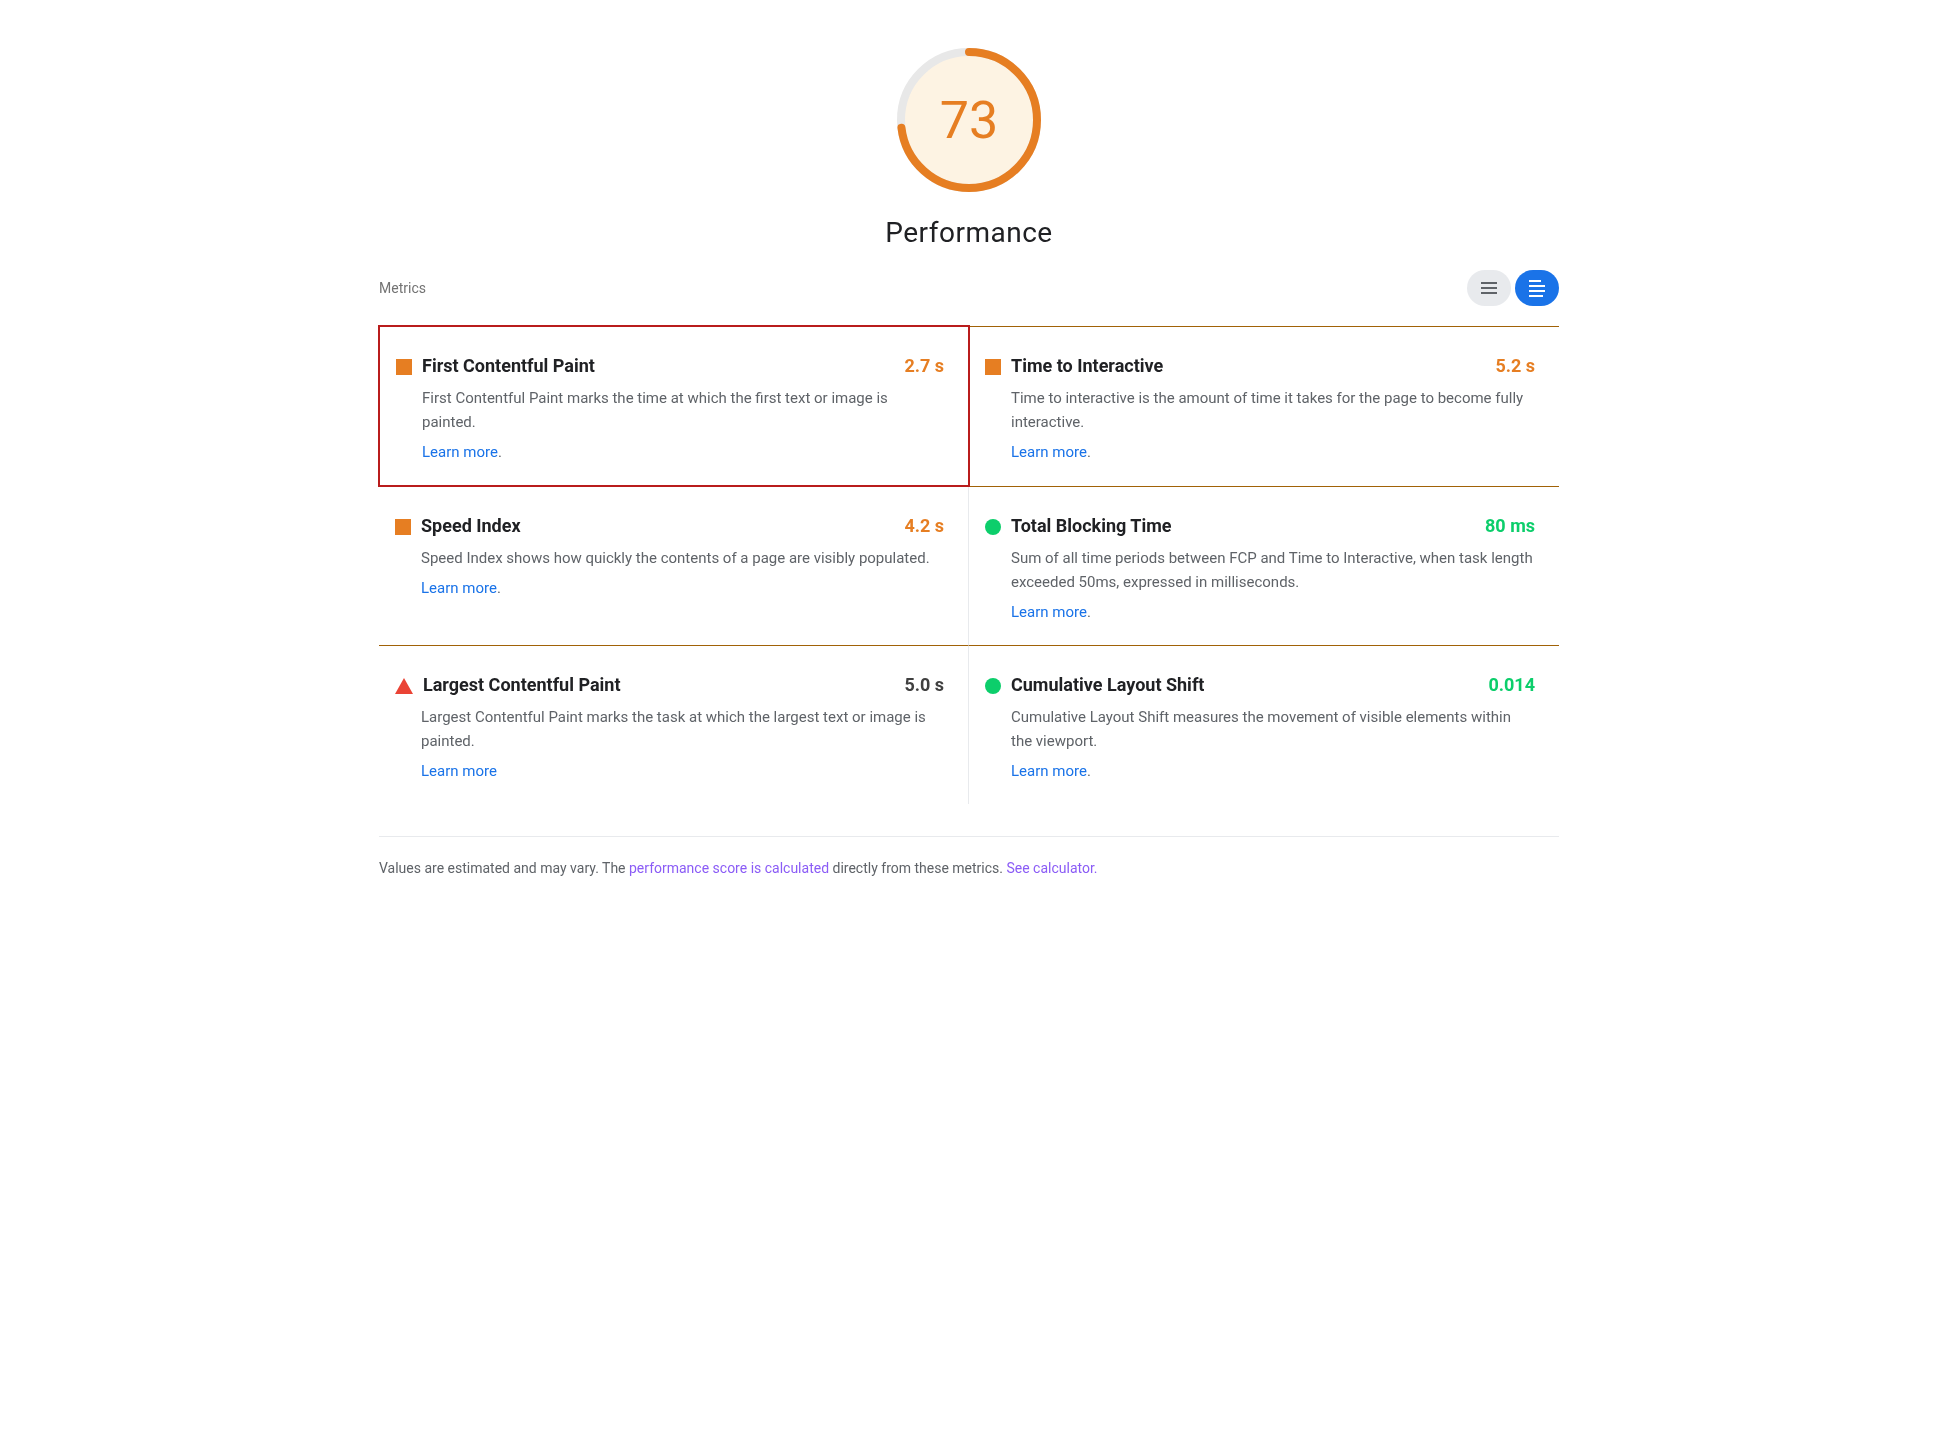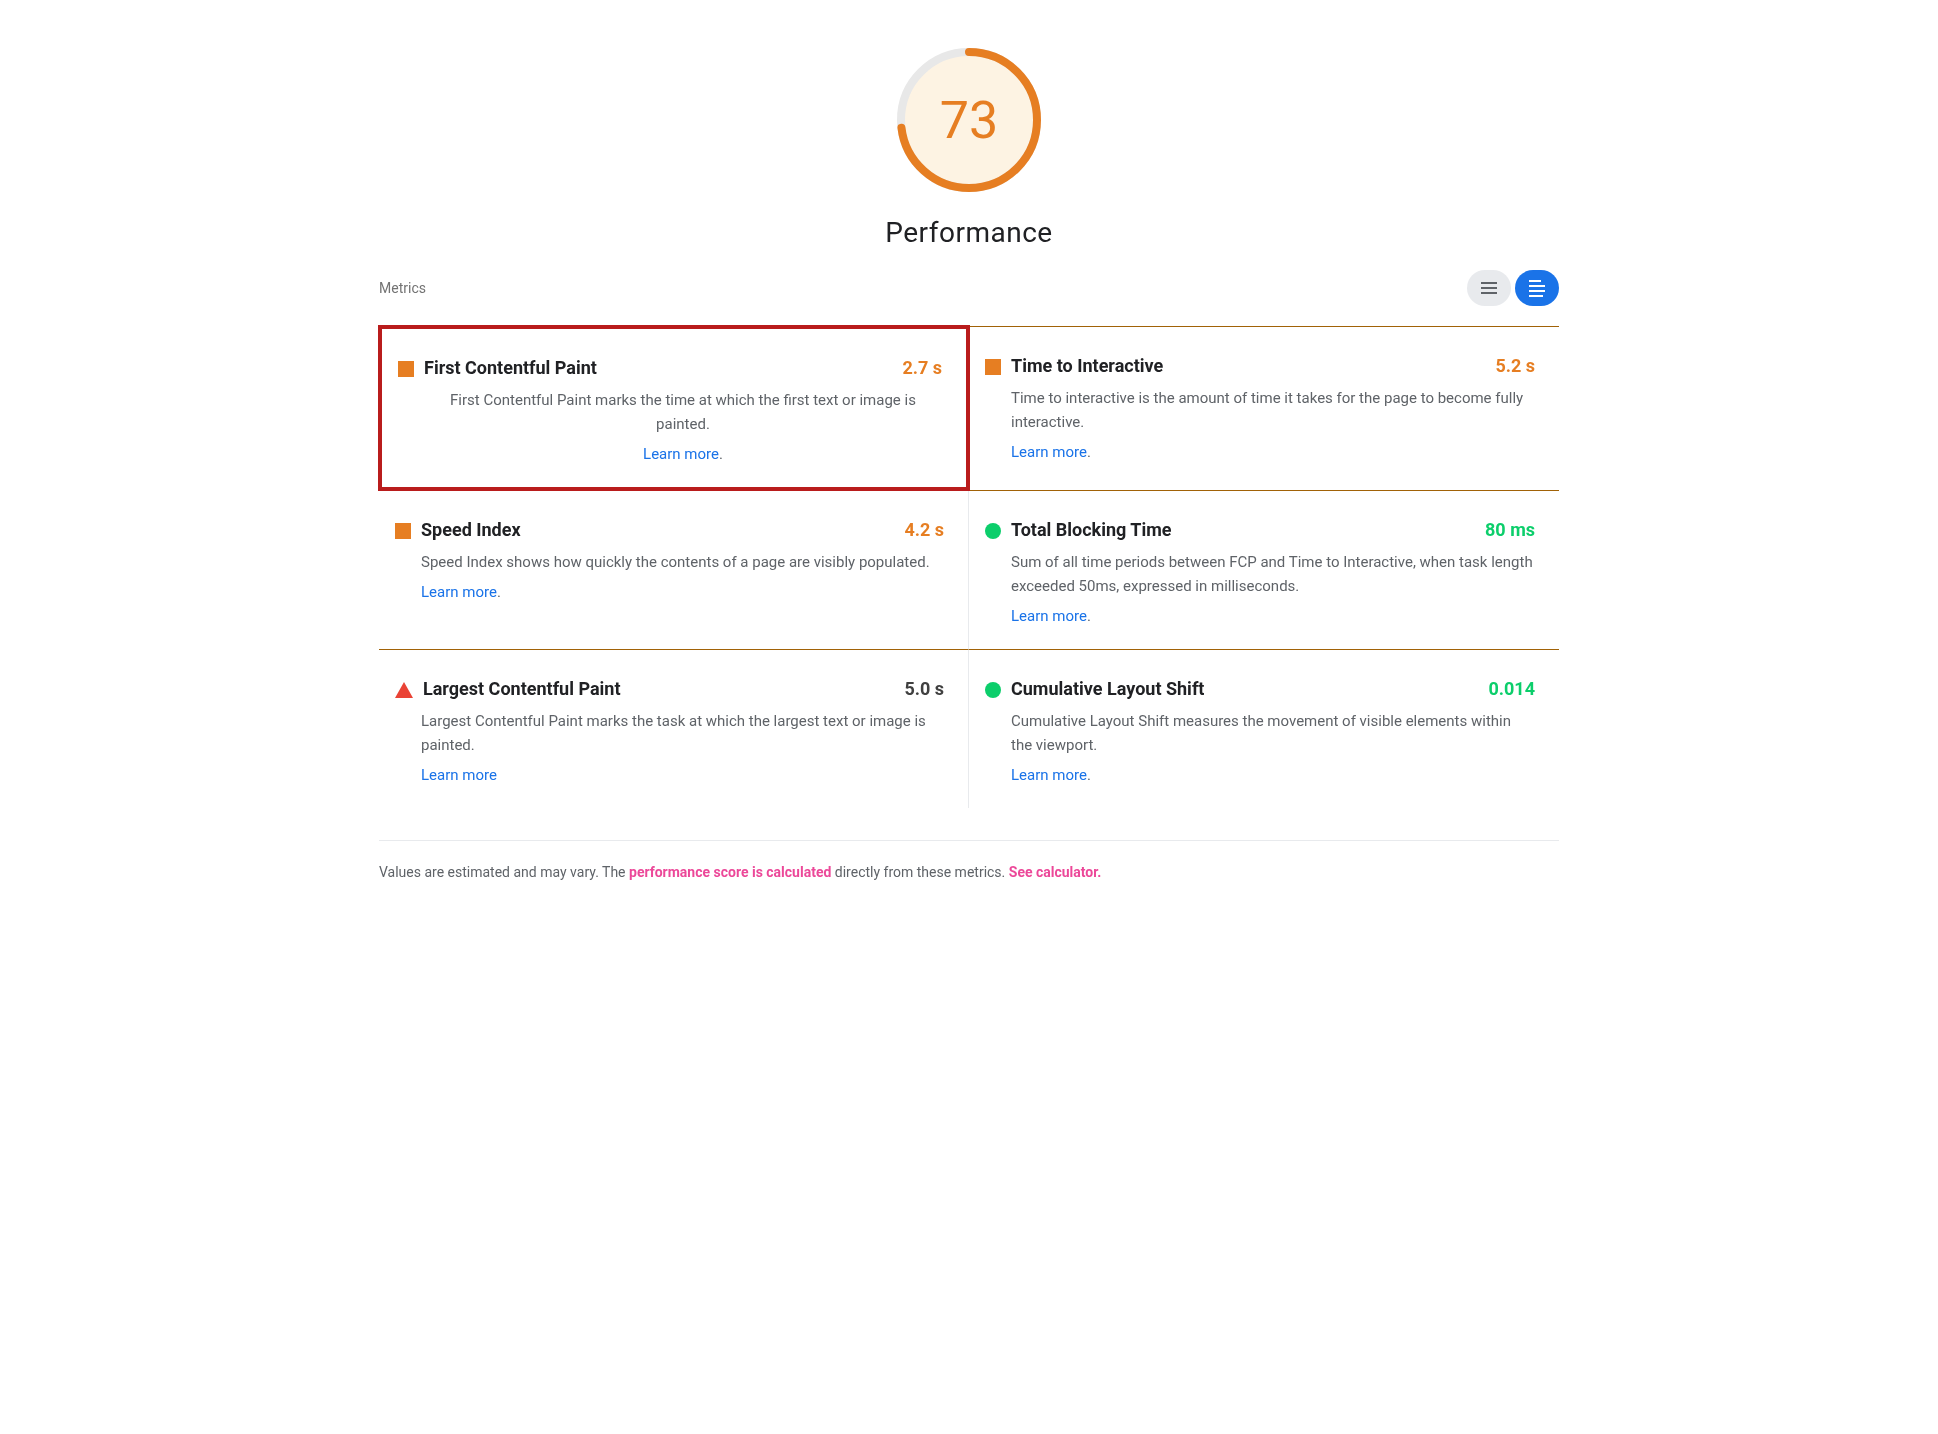--- a/index.html
+++ b/index.html
@@ -99,24 +99,23 @@
       padding: 28px 24px 24px 16px;
       border-top: 1px solid #a16207;
       position: relative;
     }
 
     .metric-cell:nth-child(odd) {
       border-right: 1px solid #e8eaed;
     }
 
     .metric-cell.highlighted {
-      border: 4px solid #b91c1c;
+      border: 2px solid #b91c1c;
       margin: -1px;
       z-index: 1;
-      text-align: center;
     }
 
     .metric-header {
       display: flex;
       align-items: flex-start;
       justify-content: space-between;
       margin-bottom: 10px;
     }
 
     .metric-title-row {
@@ -189,23 +188,22 @@
     .footer {
       margin-top: 32px;
       padding-top: 20px;
       border-top: 1px solid #e8eaed;
       font-size: 14px;
       color: #5f6368;
       line-height: 1.6;
     }
 
     .footer a {
-      color: #ec4899;
+      color: #8b5cf6;
       text-decoration: none;
-      font-weight: bold;
     }
 
     
     .hamburger-lines {
       display: flex;
       flex-direction: column;
       gap: 3px;
     }
     .hamburger-lines span {
       display: block;

